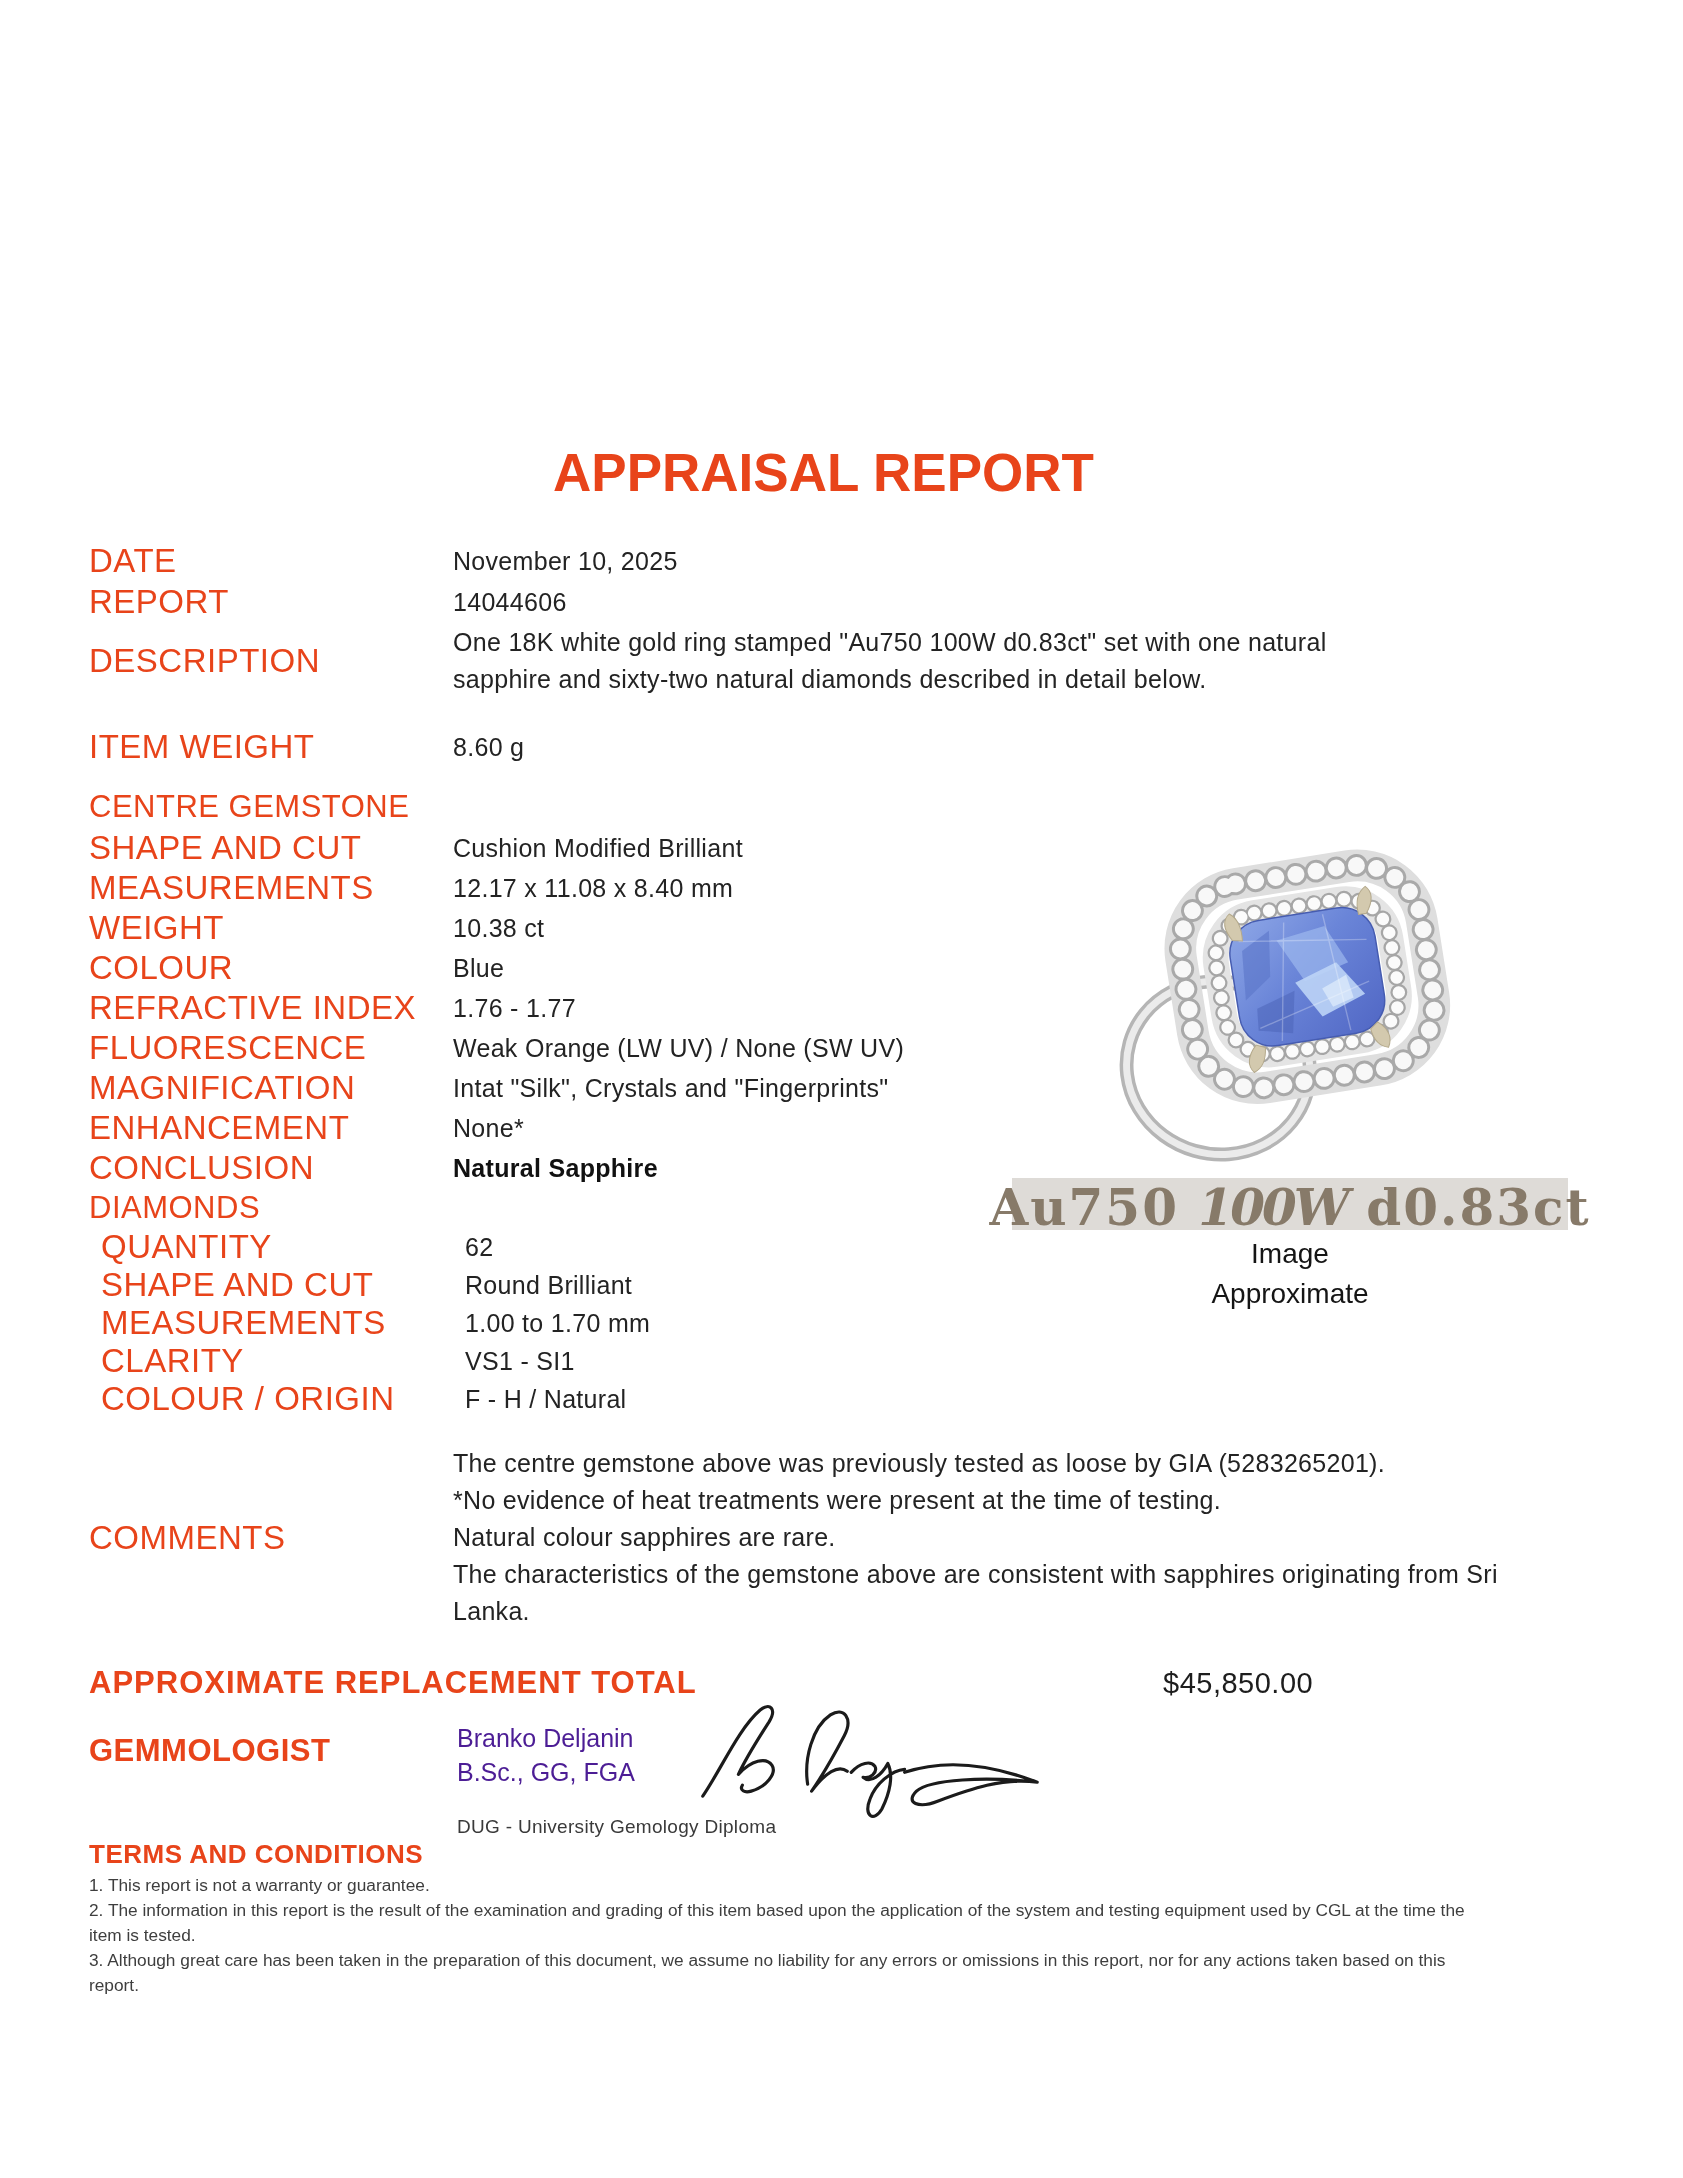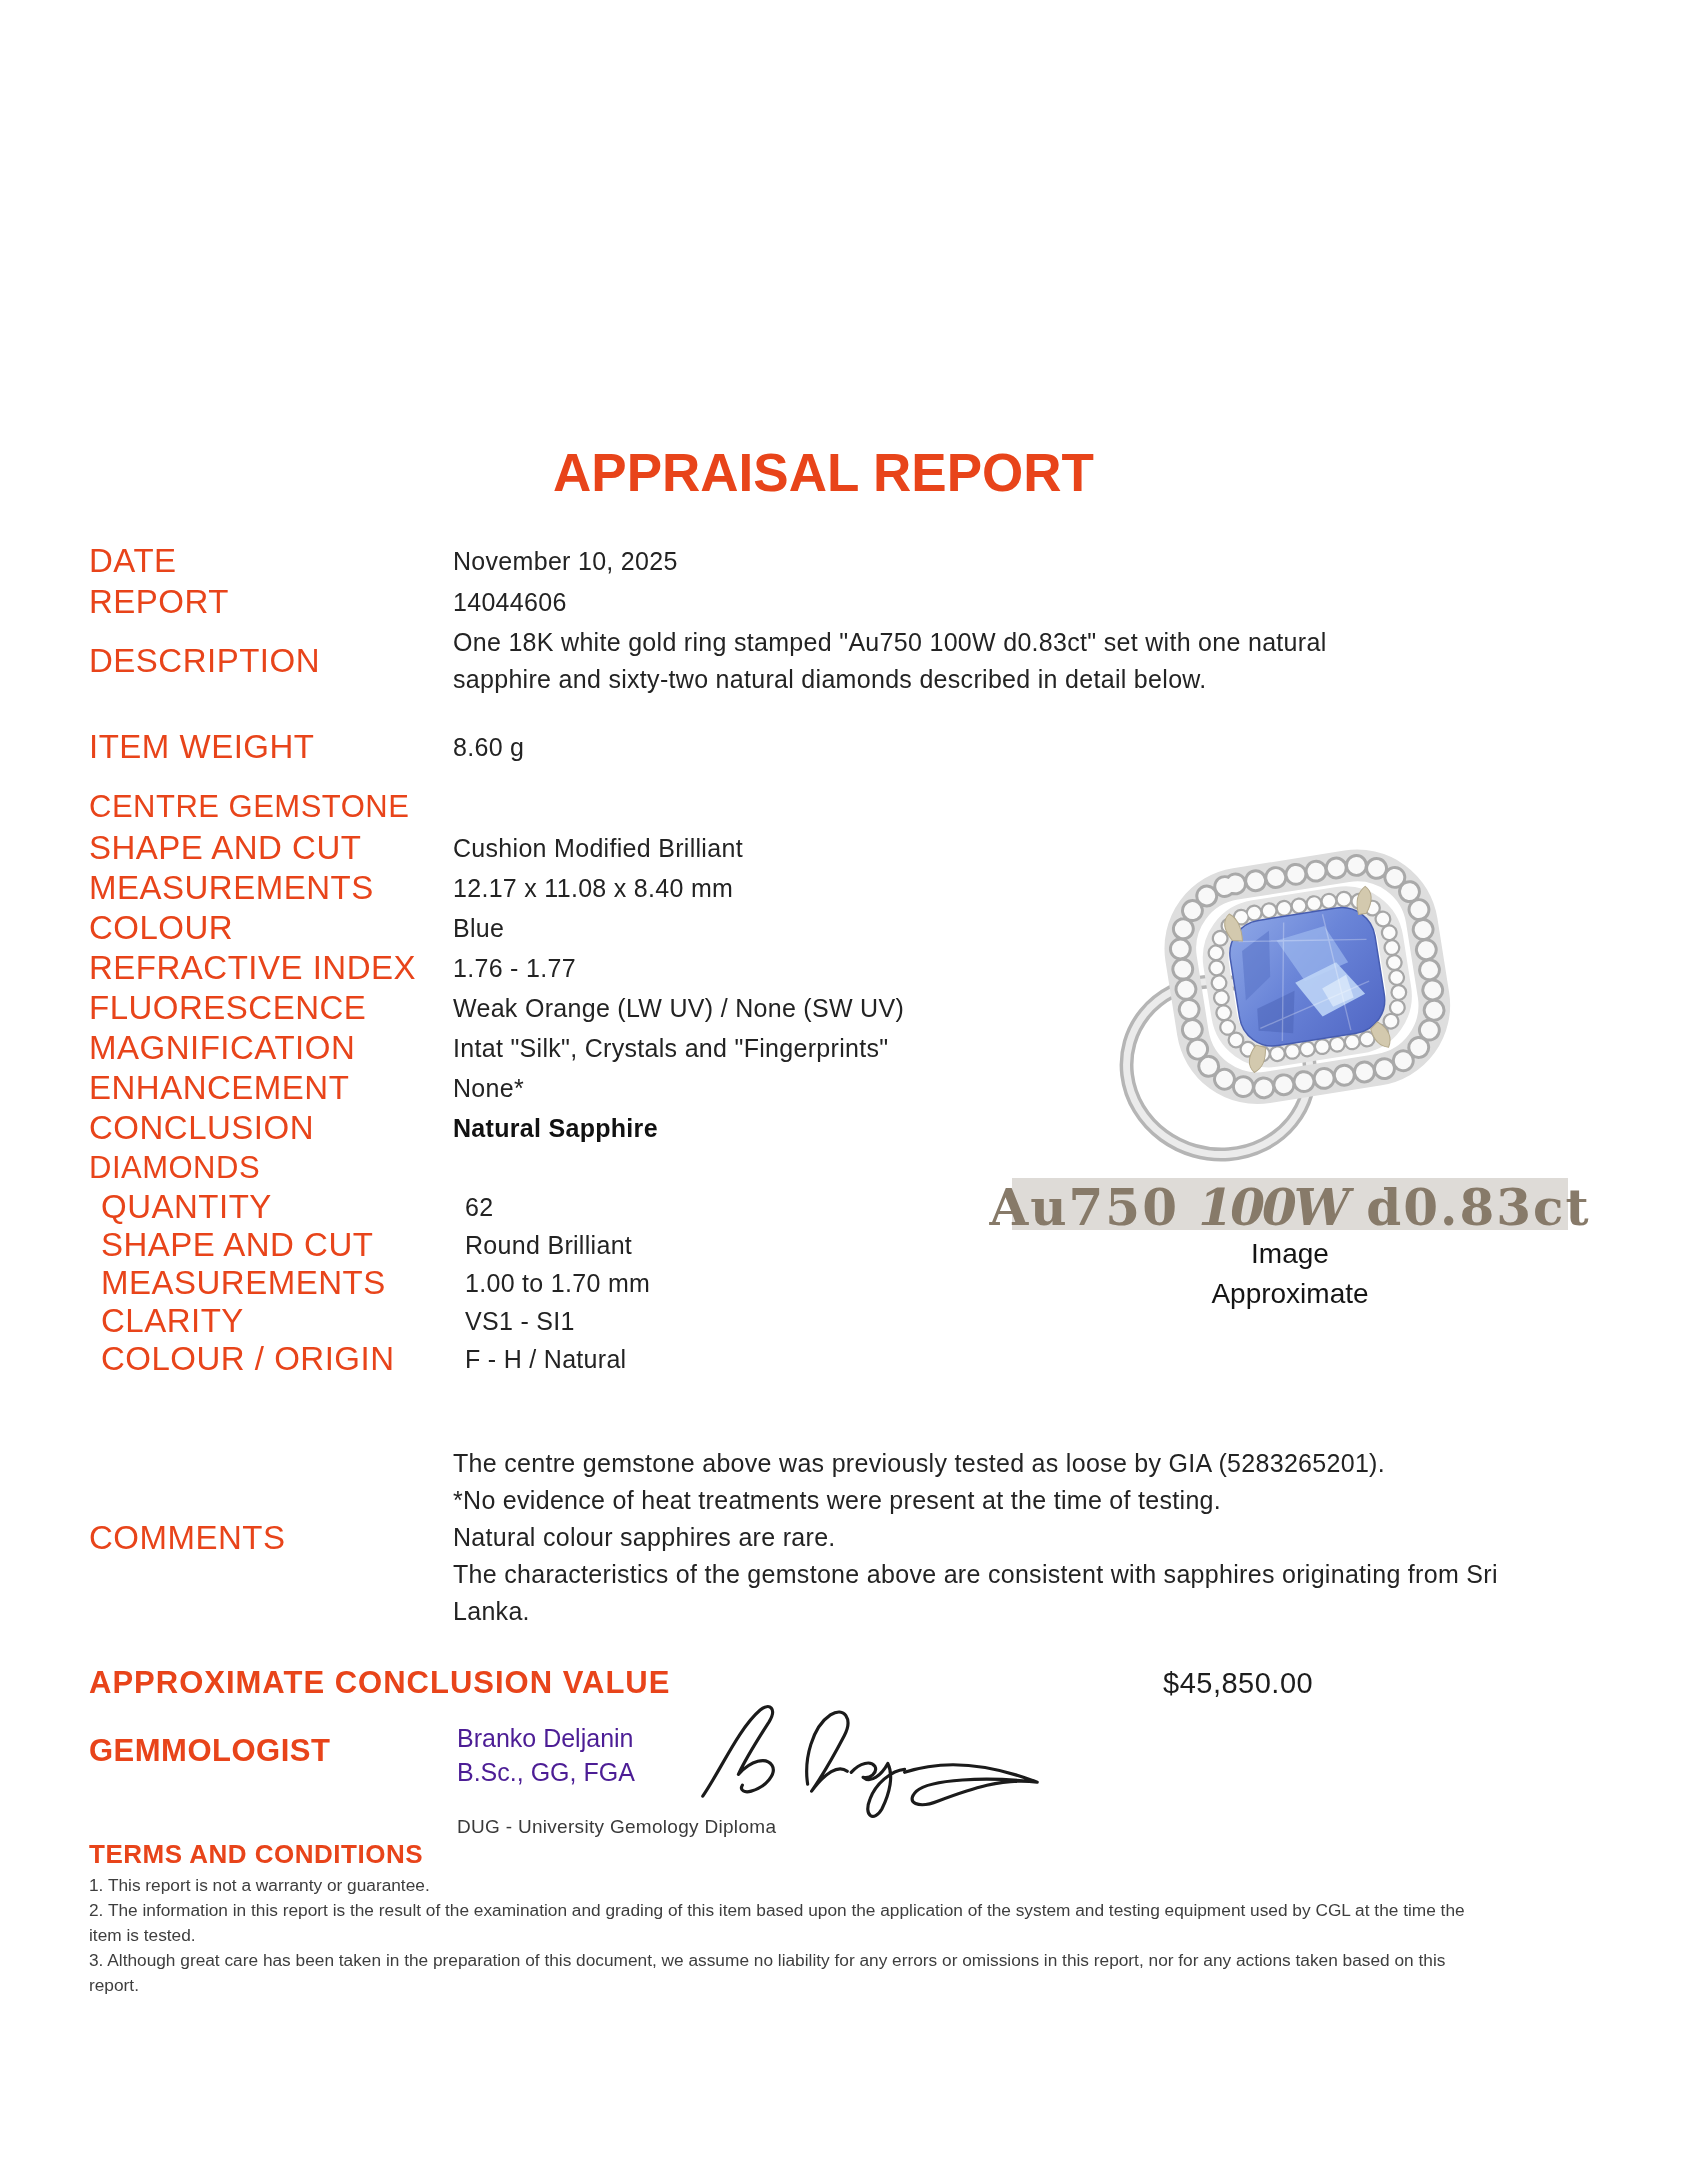--- a/index.html
+++ b/index.html
@@ -84,20 +84,24 @@
 
     <div class="g-row">
       <div class="hlabel">SHAPE AND CUT</div>
       <div class="hvalue">Cushion Modified Brilliant</div>
     </div>
     <div class="g-row">
       <div class="hlabel">MEASUREMENTS</div>
       <div class="hvalue">12.17 x 11.08 x 8.40 mm</div>
     </div>
     <div class="g-row">
+      <div class="hlabel">WEIGHT</div>
+      <div class="hvalue">10.38 ct</div>
+    </div>
+    <div class="g-row">
       <div class="hlabel">COLOUR</div>
       <div class="hvalue">Blue</div>
     </div>
     <div class="g-row">
       <div class="hlabel">REFRACTIVE INDEX</div>
       <div class="hvalue">1.76 - 1.77</div>
     </div>
     <div class="g-row">
       <div class="hlabel">FLUORESCENCE</div>
       <div class="hvalue">Weak Orange (LW UV) / None (SW UV)</div>
@@ -142,21 +146,21 @@
   <div class="hrow row-comments">
     <div class="hlabel">COMMENTS</div>
     <div class="hvalue">
       <div>The centre gemstone above was previously tested as loose by GIA (5283265201).</div>
       <div>*No evidence of heat treatments were present at the time of testing.</div>
       <div>Natural colour sapphires are rare.</div>
       <div>The characteristics of the gemstone above are consistent with sapphires originating from Sri Lanka.</div>
     </div>
   </div>
 
-  <div class="arv-label">APPROXIMATE CONCLUSION VALUE</div>
+  <div class="arv-label">APPROXIMATE REPLACEMENT TOTAL</div>
   <div class="arv-value">$45,850.00</div>
 
   <div class="gem-label">GEMMOLOGIST</div>
   <div class="gem-names">
     <div>Branko Deljanin</div>
     <div>B.Sc., GG, FGA</div>
   </div>
   <svg class="signature" viewBox="0 0 380 128">
     <g fill="none" stroke="#1b1b1b" stroke-width="3.2" stroke-linecap="round" stroke-linejoin="round">
       <path d="M22,104 C40,78 58,36 80,17 C90,9 97,16 89,29 C78,46 66,65 58,82 C71,68 86,64 92,73 C97,81 86,95 71,99 C64,101 59,98 62,93"></path>

